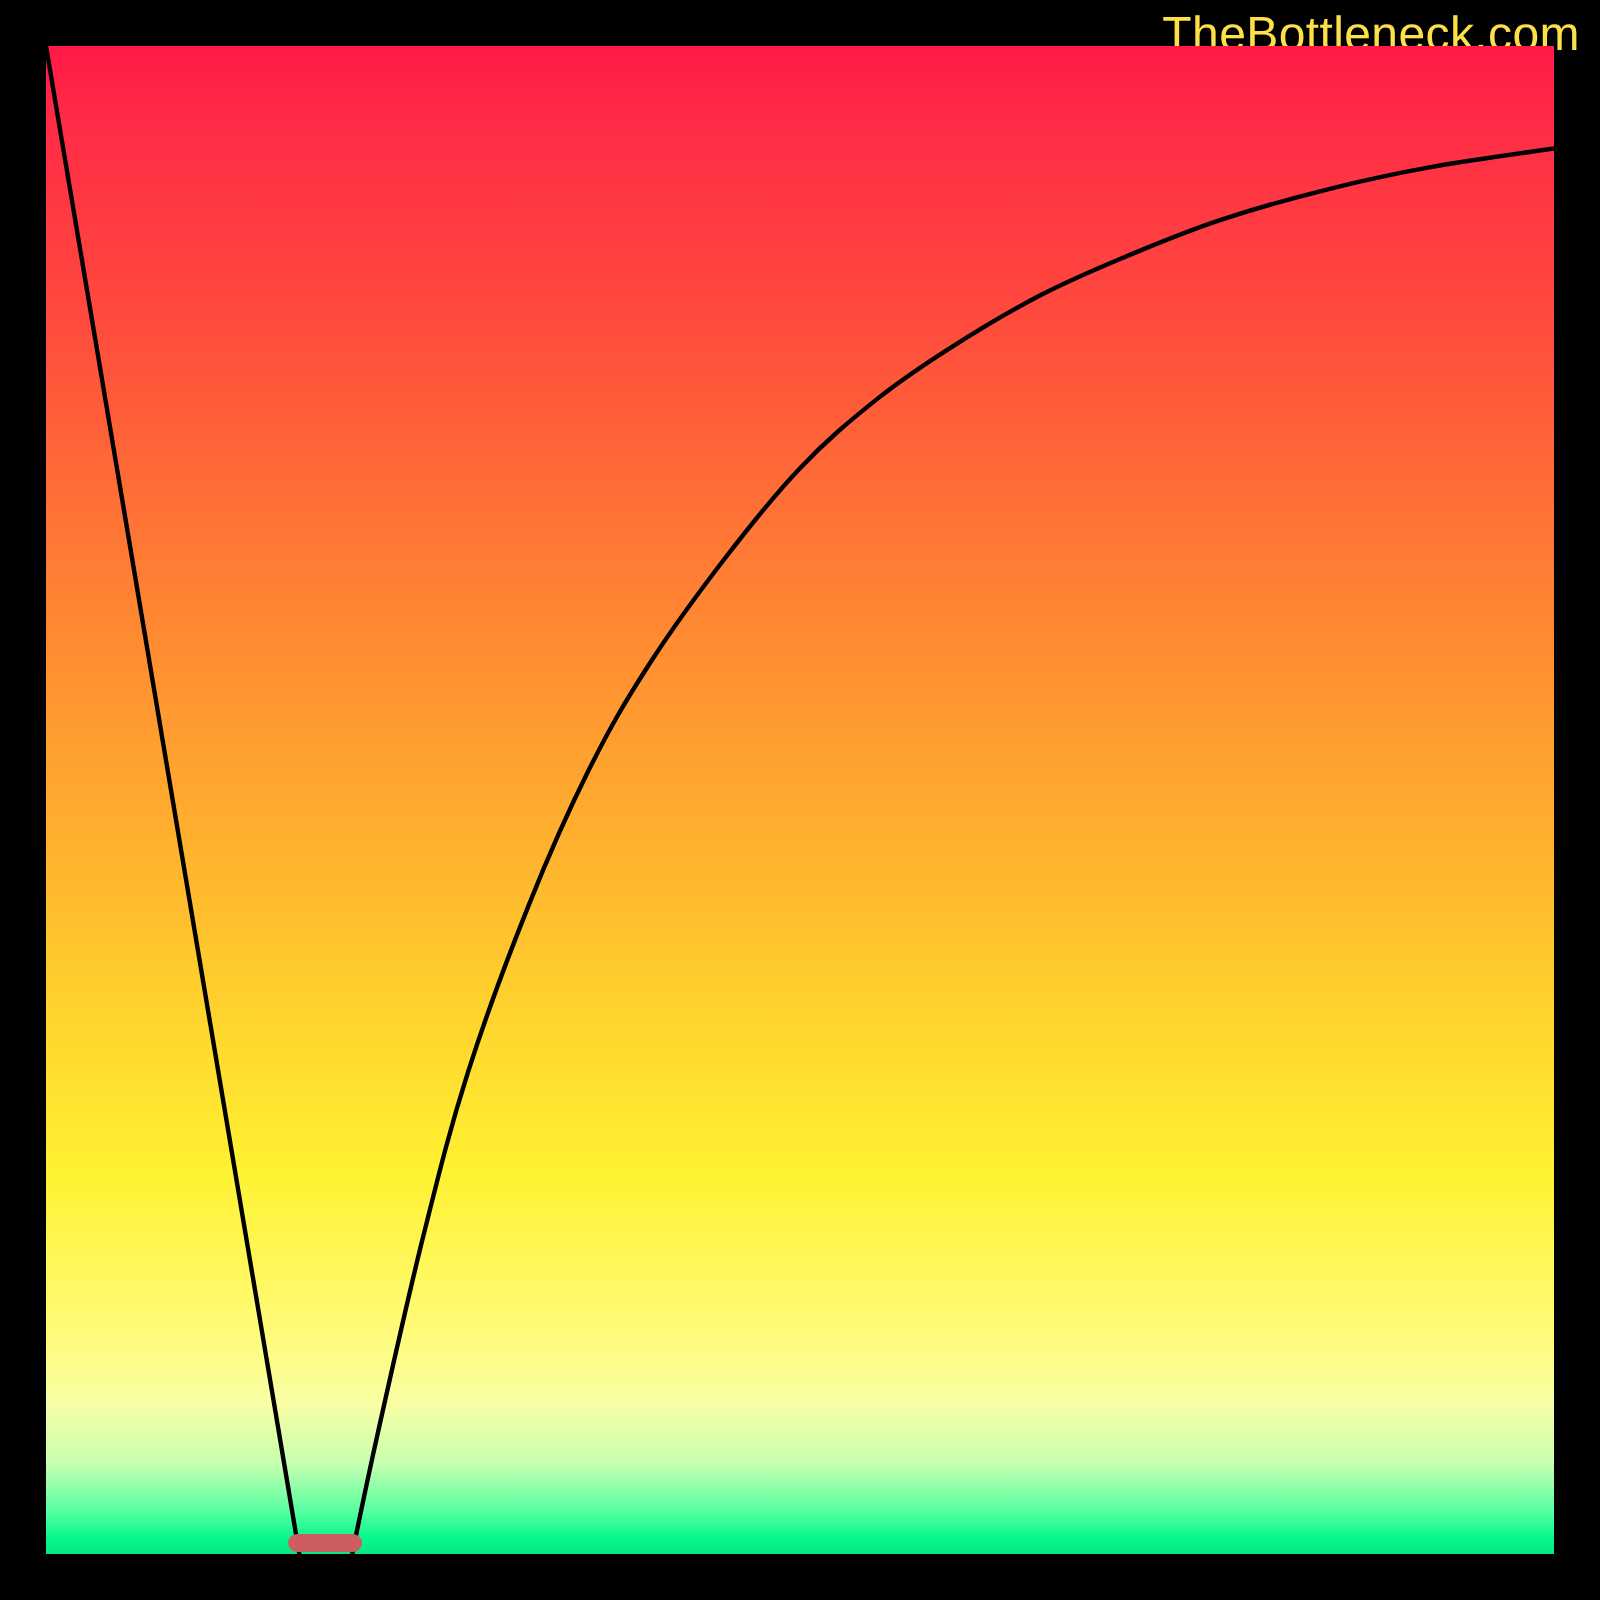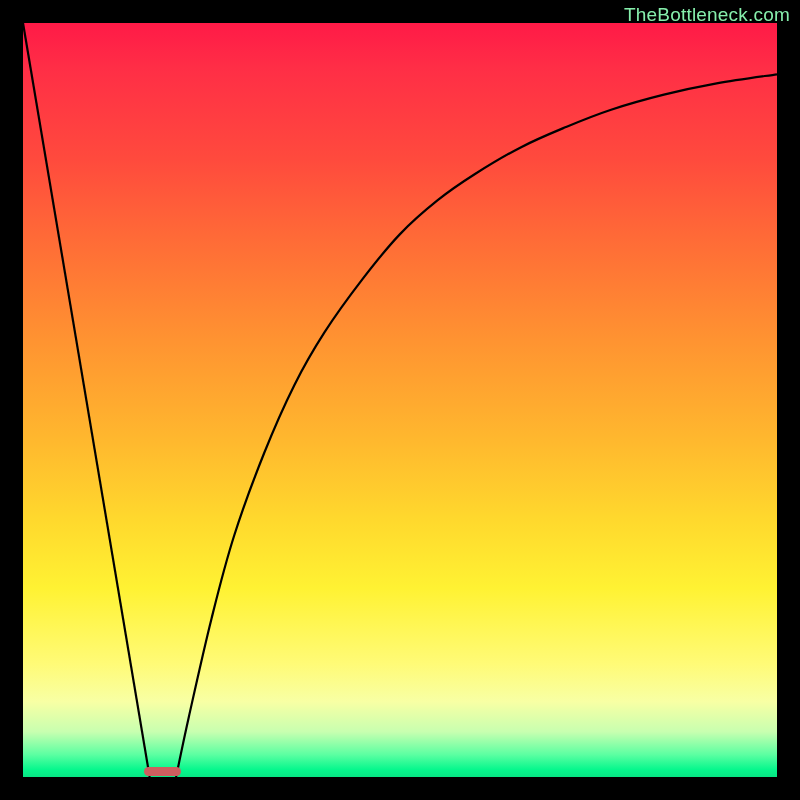--- a/index.html
+++ b/index.html
@@ -39,22 +39,22 @@
       #c8ffb0 94%,
       #5dffa2 97%,
       #07f78d 99%,
       #07e684 100%
     );
   }
   .watermark {
     position: absolute;
     top: 4px;
     right: 10px;
-    color: #86efac;
-    font-size: 19px;
+    color: #fde047;
+    font-size: 24px;
     font-weight: 500;
     letter-spacing: 0.2px;
     user-select: none;
     text-align: center;
   }
   svg.curve {
     position: absolute;
     left: 0;
     top: 0;
     width: 754px;

